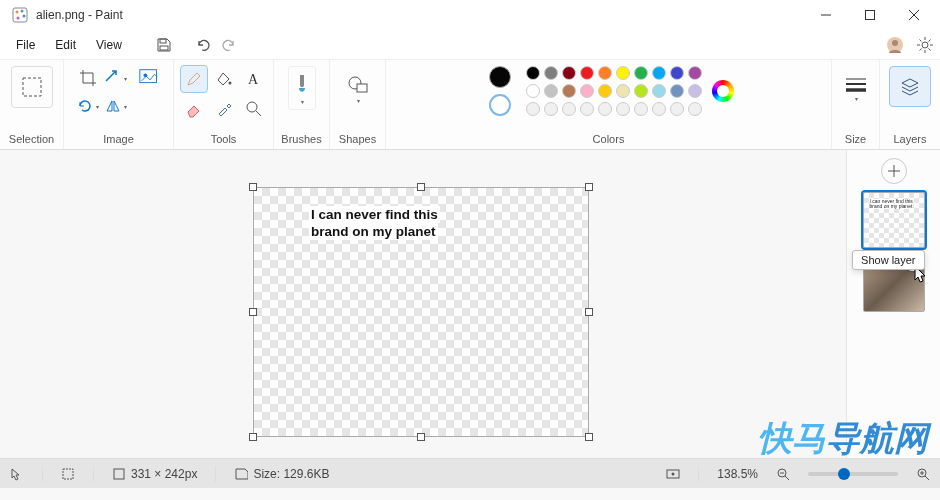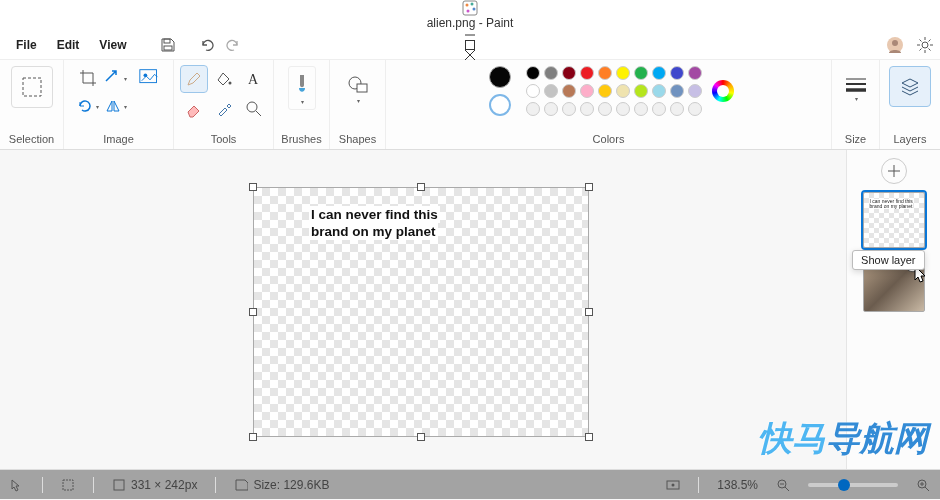--- a/index.html
+++ b/index.html
@@ -1,27 +1,27 @@
 <!DOCTYPE html>
 <html><head>
 <meta charset="utf-8">
 <style>
 * { box-sizing: border-box; margin: 0; padding: 0; }
 body { width: 940px; height: 500px; background: #f8f8f8; font-family: "Segoe UI", Arial, sans-serif; font-size: 12px; color: #222; overflow: hidden; position: relative; }
 
 
-.titlebar { height: 30px; background: #fff; display: flex; align-items: center; padding: 0 4px; flex-direction: column; }
+.titlebar { height: 30px; background: #fff; display: flex; align-items: center; padding: 0 4px; }
 .app-icon { width: 16px; height: 16px; margin: 0 8px; }
 .title-text { font-size: 12px; color: #333; }
 .titlebar-spacer { flex: 1; }
 .win-btn { width: 44px; height: 30px; display: flex; align-items: center; justify-content: center; color: #333; }
 
 
 .menubar { height: 30px; background: #fff; display: flex; align-items: center; padding: 0 6px; border-bottom: 1px solid #eee; }
-.menu-item { padding: 4px 10px; border-radius: 4px; font-weight: bold; }
+.menu-item { padding: 4px 10px; border-radius: 4px; }
 .menubar-right { margin-left: auto; display: flex; gap: 12px; align-items: center; }
 .toolbar-icon-btn { width: 28px; height: 28px; display: flex; align-items: center; justify-content: center; border-radius: 4px; }
 
 
 .ribbon { height: 90px; background: #fdfdfd; border-bottom: 1px solid #ddd; display: flex; align-items: stretch; }
 .ribbon-group { display: flex; flex-direction: column; align-items: center; justify-content: space-between; padding: 6px 8px 4px; border-right: 1px solid #eee; }
 .ribbon-group:last-child { border-right: none; gap: 24px; }
 .ribbon-label { font-size: 11px; color: #555; margin-top: 2px; }
 .ribbon-tools { display: flex; flex-direction: column; gap: 4px; }
 .tool-row { display: flex; gap: 4px; align-items: center; }
@@ -69,21 +69,21 @@
 .layer-thumb2 { width: 62px; height: 56px; border: 1px solid #aaa; background: linear-gradient(135deg,#b9a38a,#6b5c4e,#c9b9a5); border-radius: 2px; position: relative; }
 .layer-tooltip { position: absolute; top: 58px; right: 0; background: #fff; border: 1px solid #bbb; padding: 3px 8px; font-size: 11px; border-radius: 3px; white-space: nowrap; box-shadow: 0 2px 6px rgba(0,0,0,.15); z-index:5; }
 .layer-eye { position: absolute; top: 2px; right: 2px; width: 18px; height: 18px; }
 .cursor-ptr { position: absolute; top: 8px; right: -4px; pointer-events:none; }
 
 
 .watermark { position: absolute; right: 12px; bottom: 38px; font-size: 34px; font-weight: 700; font-style: italic; color: #46b3f2; text-shadow: 0 0 2px #fff; z-index: 3; opacity: .95; }
 .watermark .alt { color: #2986d4; }
 
 
-.statusbar { position: absolute; bottom: 1px; left: 0; right: 0; height: 30px; background: #a3a3a3; border-top: 1px solid #ddd; display: flex; align-items: center; gap: 18px; padding: 0 10px; }
+.statusbar { position: absolute; bottom: 12px; left: 0; right: 0; height: 30px; background: #e5e5e5; border-top: 1px solid #ddd; display: flex; align-items: center; gap: 18px; padding: 0 10px; }
 .status-sep { width: 1px; height: 16px; background: #ddd; }
 .status-item { display: flex; align-items: center; gap: 5px; color: #444; }
 .zoom-slider { width: 90px; height: 4px; background: #ccc; border-radius: 2px; position: relative; }
 .zoom-slider::after { content: ''; position: absolute; left: 33%; top: -4px; width: 12px; height: 12px; background: #0067c0; border-radius: 50%; }
 
 svg { display: block; }
 </style>
 </head>
 <body>
 

